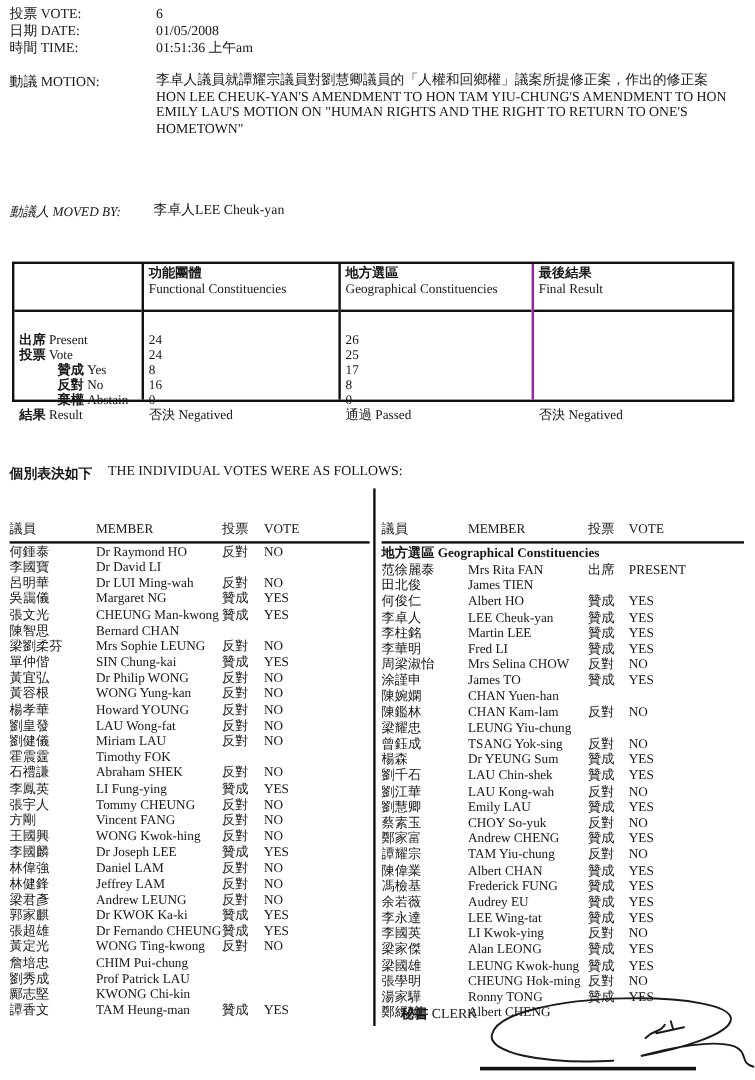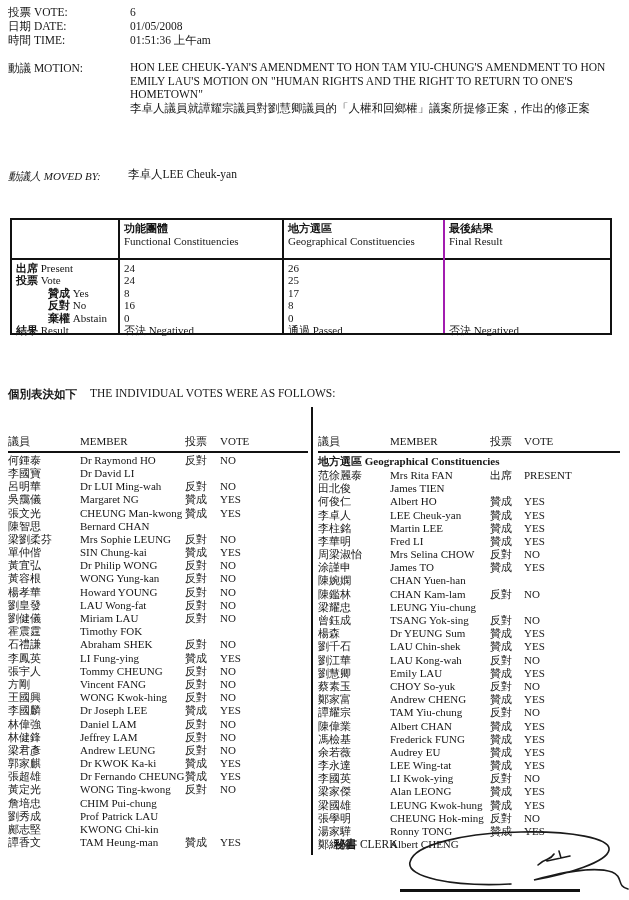--- a/index.html
+++ b/index.html
@@ -21,21 +21,21 @@
   .summary{left:10px;top:218px;width:602px;height:117px;border:2px solid #111;
     display:flex;box-sizing:border-box;font-size:11px;}
   .st-col{box-sizing:border-box;height:100%;}
   .st-col.c1{width:106px;}
   .st-col.c2{width:164px;border-left:2px solid #111;}
   .st-col.c3{width:161px;border-left:2px solid #111;}
   .st-col.c4{flex:1;border-left:2px solid #a21caf;}
   .st-head{height:40px;box-sizing:border-box;border-bottom:2px solid #111;
     padding:2px 0 0 4px;line-height:13px;}
   .st-head .zh{font-weight:600;}
-  .st-body{padding-top:2px;}
+  .st-body{padding-top:18px;}
   .st-line{height:12.4px;line-height:12.4px;padding-left:4px;white-space:nowrap;}
   .st-line.indent{padding-left:36px;}
   .st-line .zh{font-weight:600;}
   
   .iv-title{left:8px;top:387px;font-size:11.5px;}
   .iv-title .en{position:absolute;left:82px;top:0;white-space:nowrap;text-align:center;}
   .iv-title .zh{font-weight:600;white-space:nowrap;}
   .vtable{box-sizing:border-box;font-size:11px;}
   .vtable.left{left:8px;top:409px;width:300px;}
   .vtable.right{left:318px;top:409px;width:302px;}
@@ -66,22 +66,22 @@
     <span>01/05/2008</span>
   </div>
   <div class="info-row">
     <span>時間 TIME:</span>
     <span>01:51:36 上午am</span>
   </div>
 </div>
 
 <div class="abs motion-label">動議 MOTION:</div>
 <div class="abs motion-text">
+  <div>李卓人議員就譚耀宗議員對劉慧卿議員的「人權和回鄉權」議案所提修正案，作出的修正案</div>
   <div>HON LEE CHEUK-YAN'S AMENDMENT TO HON TAM YIU-CHUNG'S AMENDMENT TO HON EMILY LAU'S MOTION ON "HUMAN RIGHTS AND THE RIGHT TO RETURN TO ONE'S HOMETOWN"</div>
-  <div>李卓人議員就譚耀宗議員對劉慧卿議員的「人權和回鄉權」議案所提修正案，作出的修正案</div>
 </div>
 
 <div class="abs movedby-label">動議人 MOVED BY:</div>
 <div class="abs movedby-value">李卓人LEE Cheuk-yan</div>
 
 <div class="abs summary">
   <div class="st-col c1">
     <div class="st-head"></div>
     <div class="st-body">
       <div class="st-line"><span class="zh">出席</span> <span>Present</span></div>

